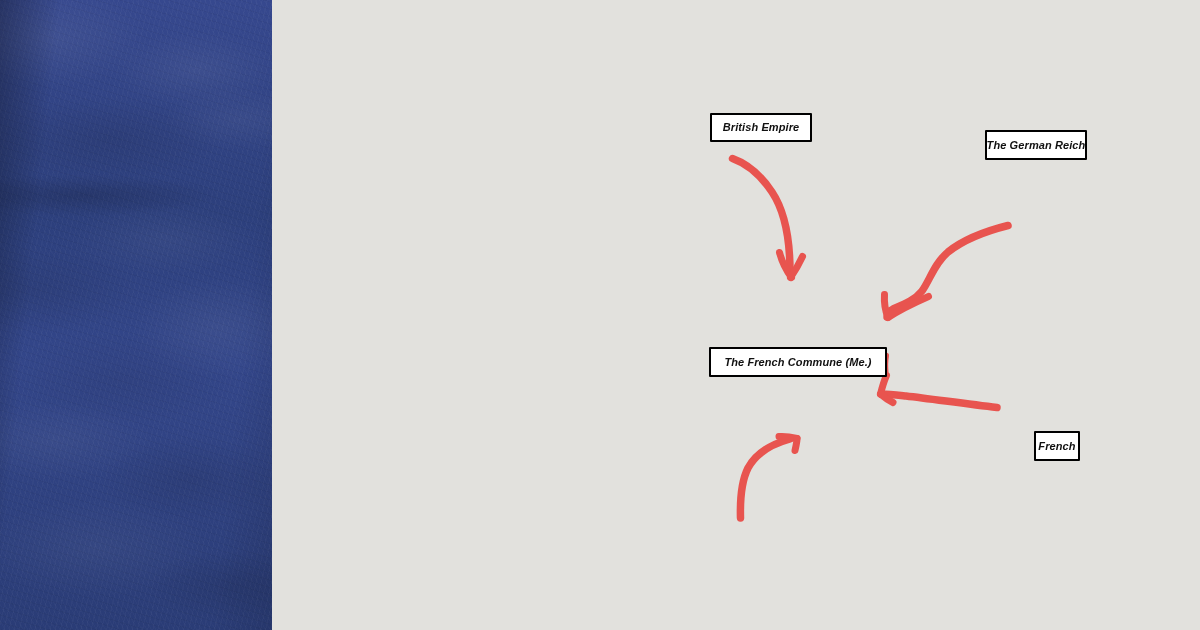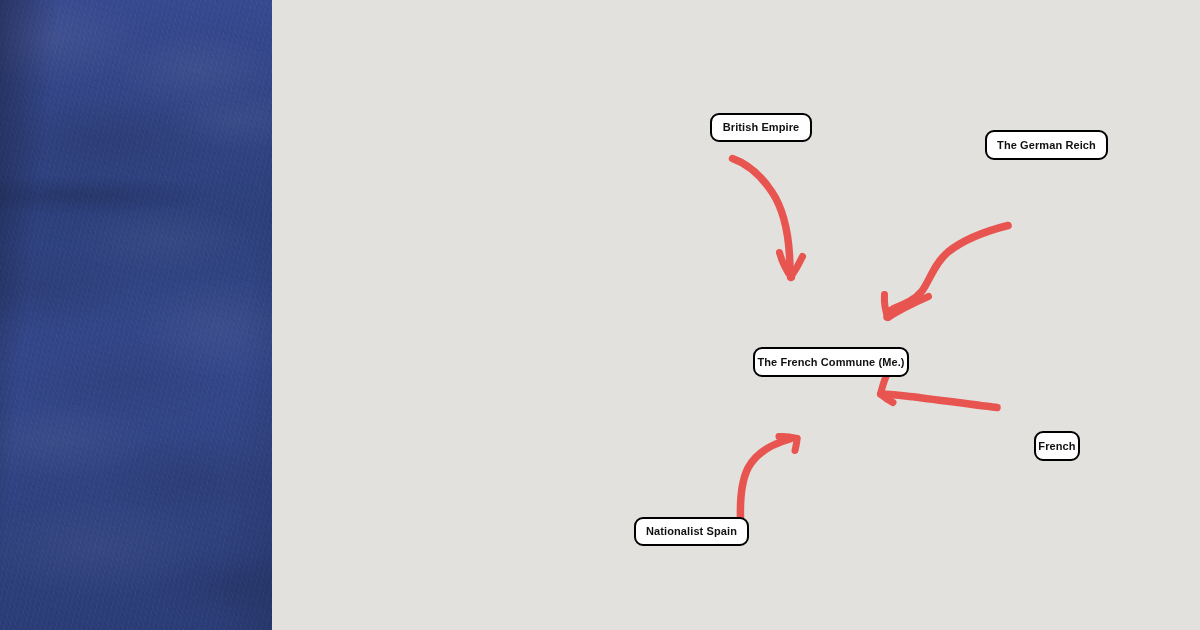--- a/index.html
+++ b/index.html
@@ -59,28 +59,29 @@
     top: 0;
     width: 1200px;
     height: 630px;
   }
 
   
   .chip {
     position: absolute;
     background: #ffffff;
     border: 2px solid #000000;
-    border-radius: 9px;
+    border-radius: 1px;
     box-sizing: border-box;
     display: flex;
     align-items: center;
     justify-content: center;
     padding: 0 9px;
     white-space: nowrap;
     z-index: 5;
+    font-style: italic;
   }
   .chip-label {
     font-size: 11px;
     font-weight: bold;
     color: #111111;
     letter-spacing: 0.1px;
     line-height: 1;
   }
 
   #chip-british   { left: 710px; top: 113px; width: 102px; height: 29px; }
@@ -124,29 +125,26 @@
       <path d="M779,436.5 C785,436 791,437 797,438.5" fill="none" stroke="#e8544f" stroke-width="7" stroke-linecap="round"></path>
       <path d="M795,450.5 C796,446 797,442 797,438.5" fill="none" stroke="#e8544f" stroke-width="7" stroke-linecap="round"></path>
     </g>
 
   </svg>
 
   <div class="chip" id="chip-british" style="left: 710px; top: 113px; width: 102px; height: 29px;">
     <span class="chip-label">British Empire</span>
   </div>
 
-  <div class="chip" id="chip-german" style="left: 985px; top: 130px; width: 123px; height: 30px;">
+  <div class="chip" id="chip-german" style="left: 985px; top: 130px; width: 102px; height: 30px;">
     <span class="chip-label">The German Reich</span>
   </div>
 
-  <div class="chip" id="chip-french" style="left: 753px; top: 347px; width: 156px; height: 30px;">
+  <div class="chip" id="chip-french" style="left: 709px; top: 347px; width: 178px; height: 30px;">
     <span class="chip-label">The French Commune (Me.)</span>
   </div>
 
   <div class="chip" id="chip-italy" style="left: 1034px; top: 431px; width: 46px; height: 30px;">
     <span class="chip-label">French</span>
   </div>
 
-  <div class="chip" id="chip-spain" style="left: 634px; top: 517px; width: 115px; height: 29px;">
-    <span class="chip-label">Nationalist Spain</span>
-  </div>
 
 </div>
 
 </body></html>

